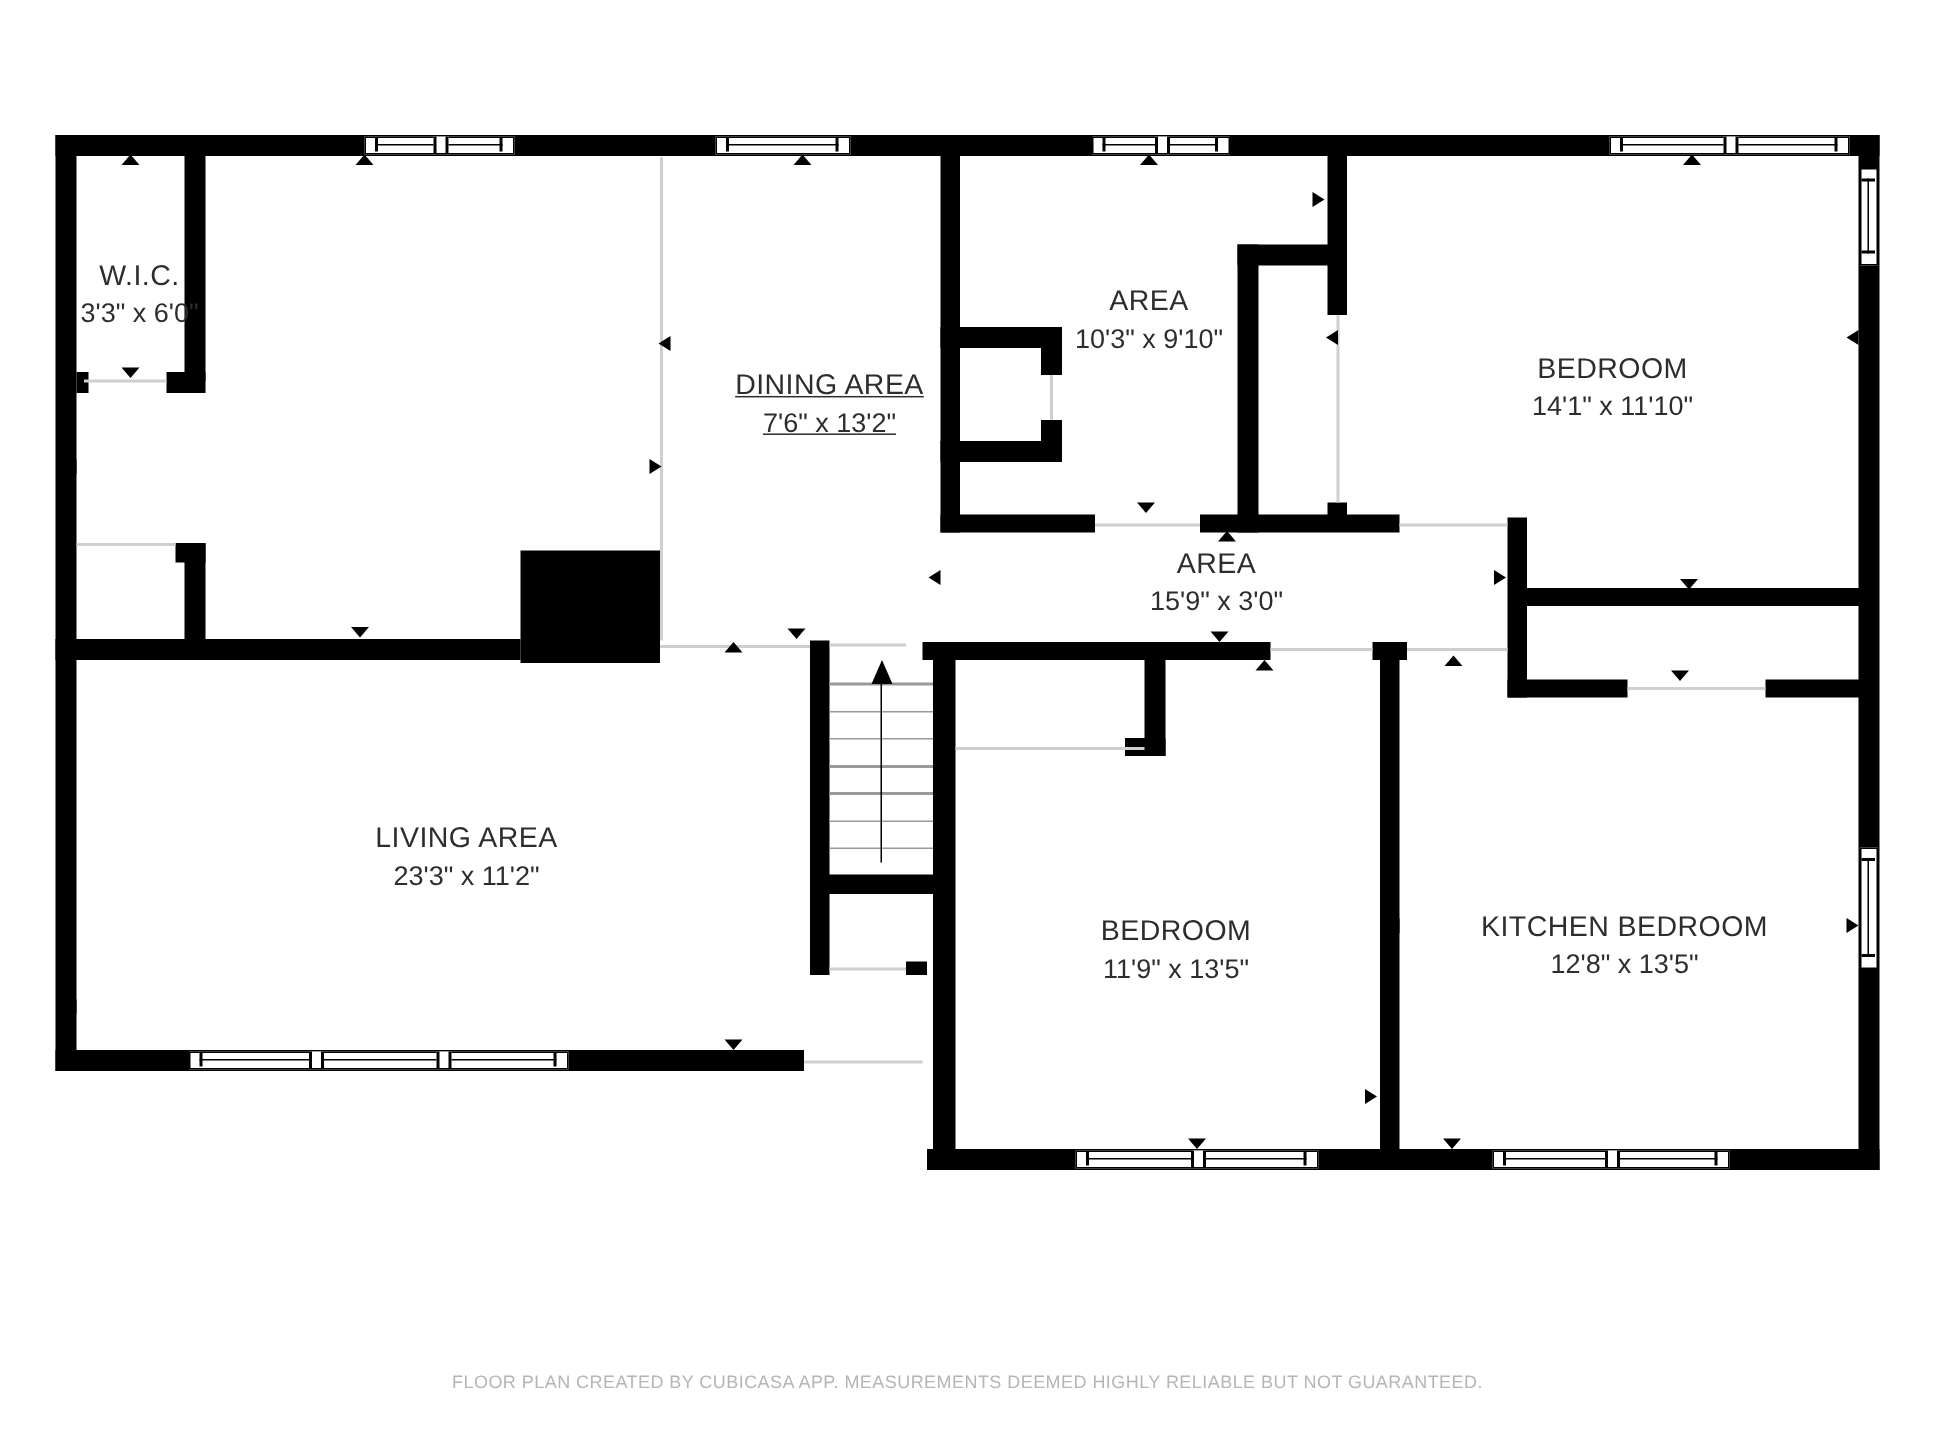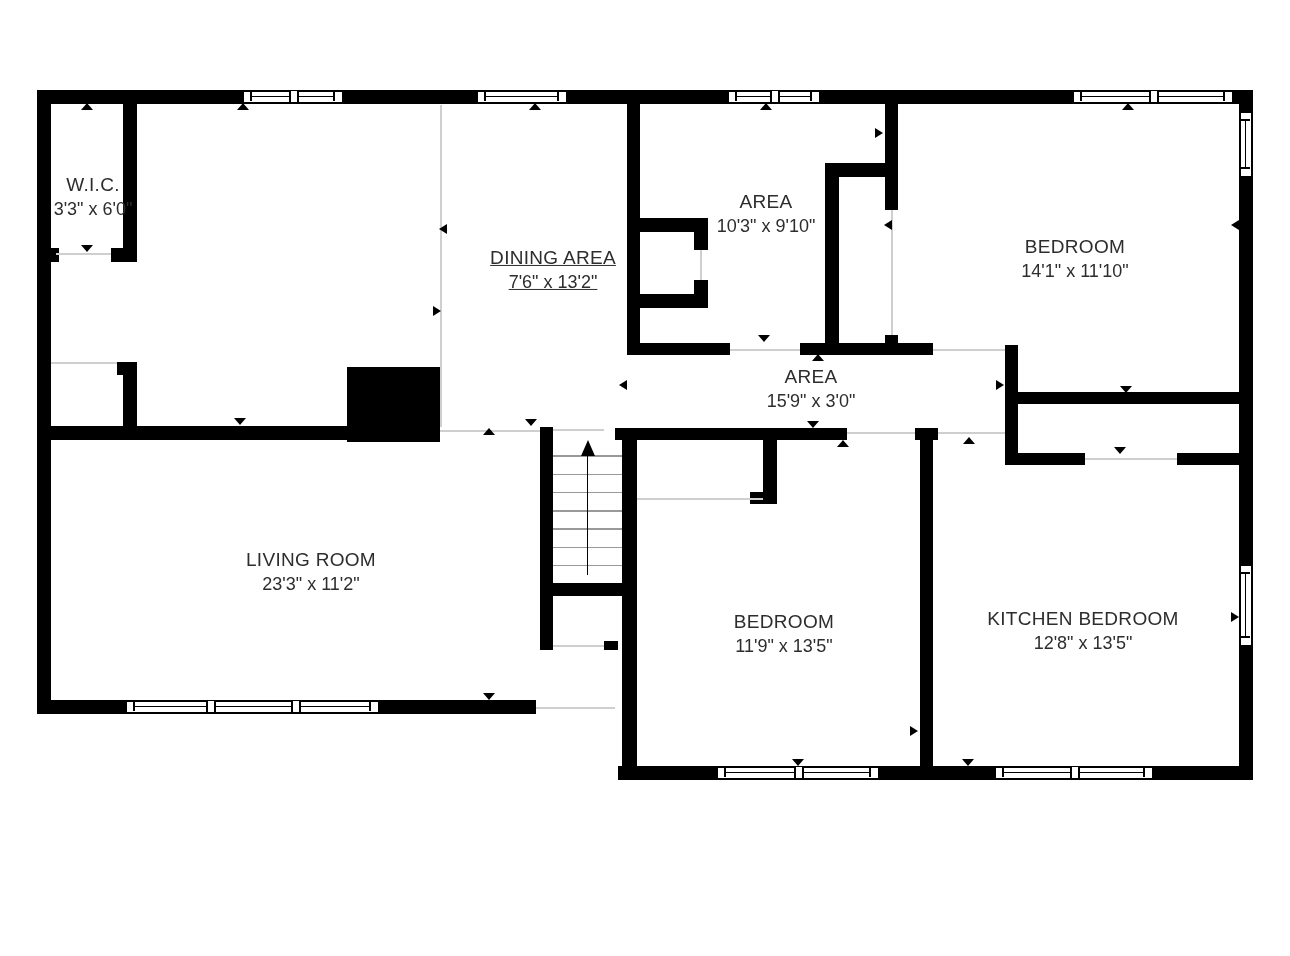--- a/index.html
+++ b/index.html
@@ -213,25 +213,26 @@
   </div>
   <div class="room-label" style="left:1075px;top:259px;">
     <div class="rname">BEDROOM</div>
     <div class="rdims">14'1" x 11'10"</div>
   </div>
   <div class="room-label" style="left:811px;top:389px;">
     <div class="rname">AREA</div>
     <div class="rdims">15'9" x 3'0"</div>
   </div>
   <div class="room-label" style="left:311px;top:572px;">
-    <div class="rname">LIVING ROOM</div>
+    <div class="rname">LIVING AREA</div>
     <div class="rdims">23'3" x 11'2"</div>
   </div>
   <div class="room-label" style="left:784px;top:634px;">
     <div class="rname">BEDROOM</div>
     <div class="rdims">11'9" x 13'5"</div>
   </div>
   <div class="room-label" style="left:1083px;top:631px;">
     <div class="rname">KITCHEN BEDROOM</div>
     <div class="rdims">12'8" x 13'5"</div>
   </div>
 
+  <div class="footer">FLOOR PLAN CREATED BY CUBICASA APP. MEASUREMENTS DEEMED HIGHLY RELIABLE BUT NOT GUARANTEED.</div>
 </div>
 
 </body></html>

